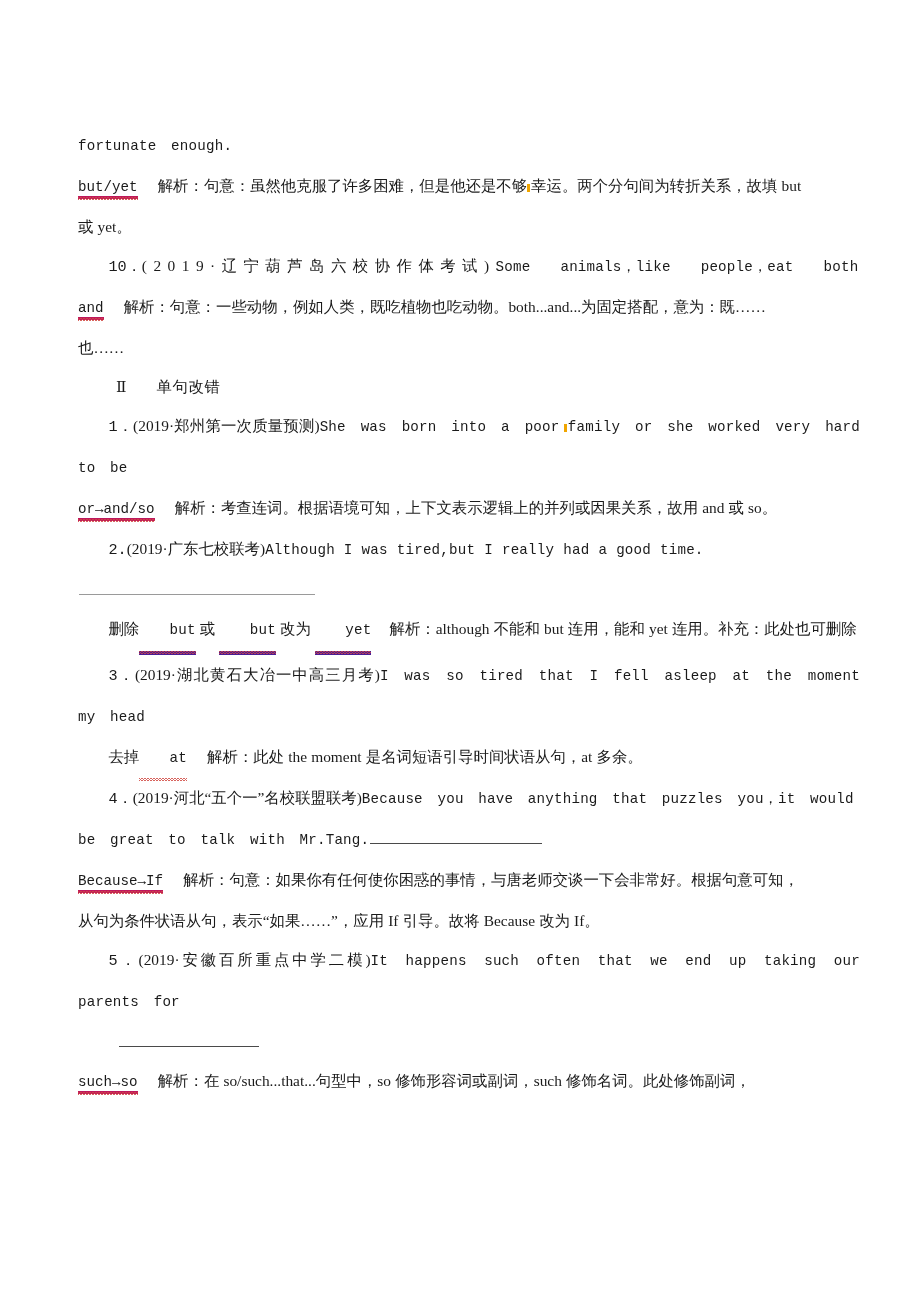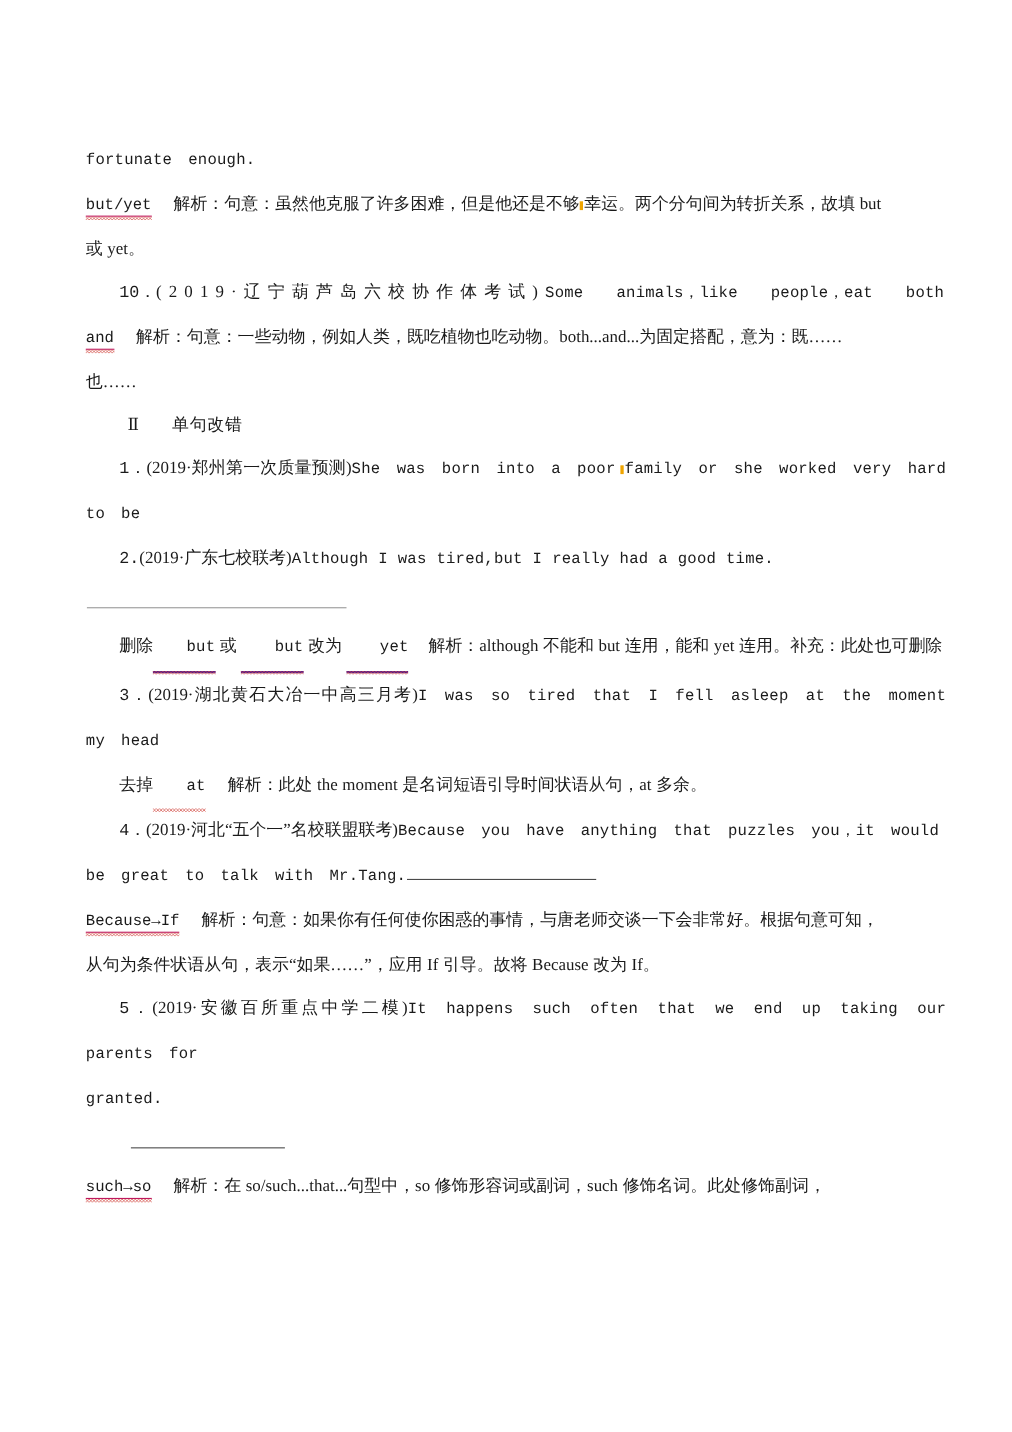--- a/index.html
+++ b/index.html
@@ -48,21 +48,21 @@
     font-family: "Liberation Serif", "DejaVu Serif", serif;
     font-size: 15.4px;
   }
   .cn.sp { letter-spacing: 0.42em; }
 
   
   .ans {
     position: relative;
     font-family: "Liberation Mono", "DejaVu Sans Mono", monospace;
     font-size: 14.2px;
-    border-bottom: 1px solid #be185d;
+    border-bottom: 3px solid #be185d;
     padding-bottom: 1px;
     white-space: nowrap;
   }
   .ans::after {
     content: "";
     position: absolute;
     left: 0;
     right: 0;
     bottom: -4px;
     height: 3px;
@@ -87,21 +87,21 @@
     bottom: -3px;
     height: 3px;
     background-image:
       linear-gradient(45deg, transparent 40%, #d24a43 40%, #d24a43 60%, transparent 60%),
       linear-gradient(-45deg, transparent 40%, #d24a43 40%, #d24a43 60%, transparent 60%);
     background-size: 3px 3px;
     background-repeat: repeat-x;
     opacity: .85;
   }
   .uline {
-    border-bottom: 2px solid #4c1d95;
+    border-bottom: 4px solid #4c1d95;
     padding-bottom: 1px;
   }
 
   
   .blank {
     display: inline-block;
     border-bottom: 1px solid #4a4a4a;
     vertical-align: baseline;
     height: 0.95em;
     margin: 0 1px;
@@ -173,20 +173,24 @@
     <span class="cn">也……</span>
   </p>
 
   <div class="section-head">
     <span class="rn">Ⅱ</span><span class="cn ttl">单句改错</span>
   </div>
 
   <p class="p indent">
     <span class="num">1．</span><span class="cn">(2019·郑州第一次质量预测)</span><span class="en wide">She was born into a poor</span> <span class="gmark"></span><span class="en wide">family or she worked very hard to be</span>
   </p>
+  <p class="p nojust">
+    <span class="ans">or→and/so</span>
+    <span style="display:inline-block;width:16px"></span><span class="cn">解析：</span><span class="cn">考查连词。根据语境可知，上下文表示逻辑上的并列或因果关系，故用 and 或 so。</span>
+  </p>
 
   <p class="p indent nojust">
     <span class="num">2.</span><span class="cn">(2019·广东七校联考)</span><span class="en">Although I was tired,but I really had a good time.</span><span class="blank b-xxl faint"></span>
   </p>
   <p class="p indent">
     <span class="cn">删除</span><span class="en sq uline">but</span> <span class="cn">或</span> <span class="en sq uline">but</span> <span class="cn">改为</span> <span class="en sq uline">yet</span>
     <span style="display:inline-block;width:14px"></span><span class="cn">解析：</span><span class="cn">although 不能和 but 连用，能和 yet 连用。补充：此处也可删除</span>
   </p>
 
   <p class="p indent">
@@ -207,23 +211,20 @@
     <span class="ans">Because→If</span>
     <span style="display:inline-block;width:16px"></span><span class="cn">解析：</span><span class="cn">句意：如果你有任何使你困惑的事情，与唐老师交谈一下会非常好。根据句意可知，</span>
   </p>
   <p class="p nojust">
     <span class="cn">从句为条件状语从句，表示“如果……”，应用 If 引导。故将 Because 改为 If。</span>
   </p>
 
   <p class="p indent">
     <span class="num">5．</span><span class="cn">(2019·安徽百所重点中学二模)</span><span class="en wide">It happens such often that we end up taking our parents for</span>
   </p>
-  <p class="p nojust">
-    <span class="en">granted.</span>
-  </p>
   <div class="blank-line-row">
     <span class="blank b-md"></span>
   </div>
   <p class="p">
     <span class="ans">such→so</span>
     <span style="display:inline-block;width:16px"></span><span class="cn">解析：</span><span class="cn">在 so/such...that...句型中，so 修饰形容词或副词，such 修饰名词。此处修饰副词，</span>
   </p>
 
  </div>
 </div>

